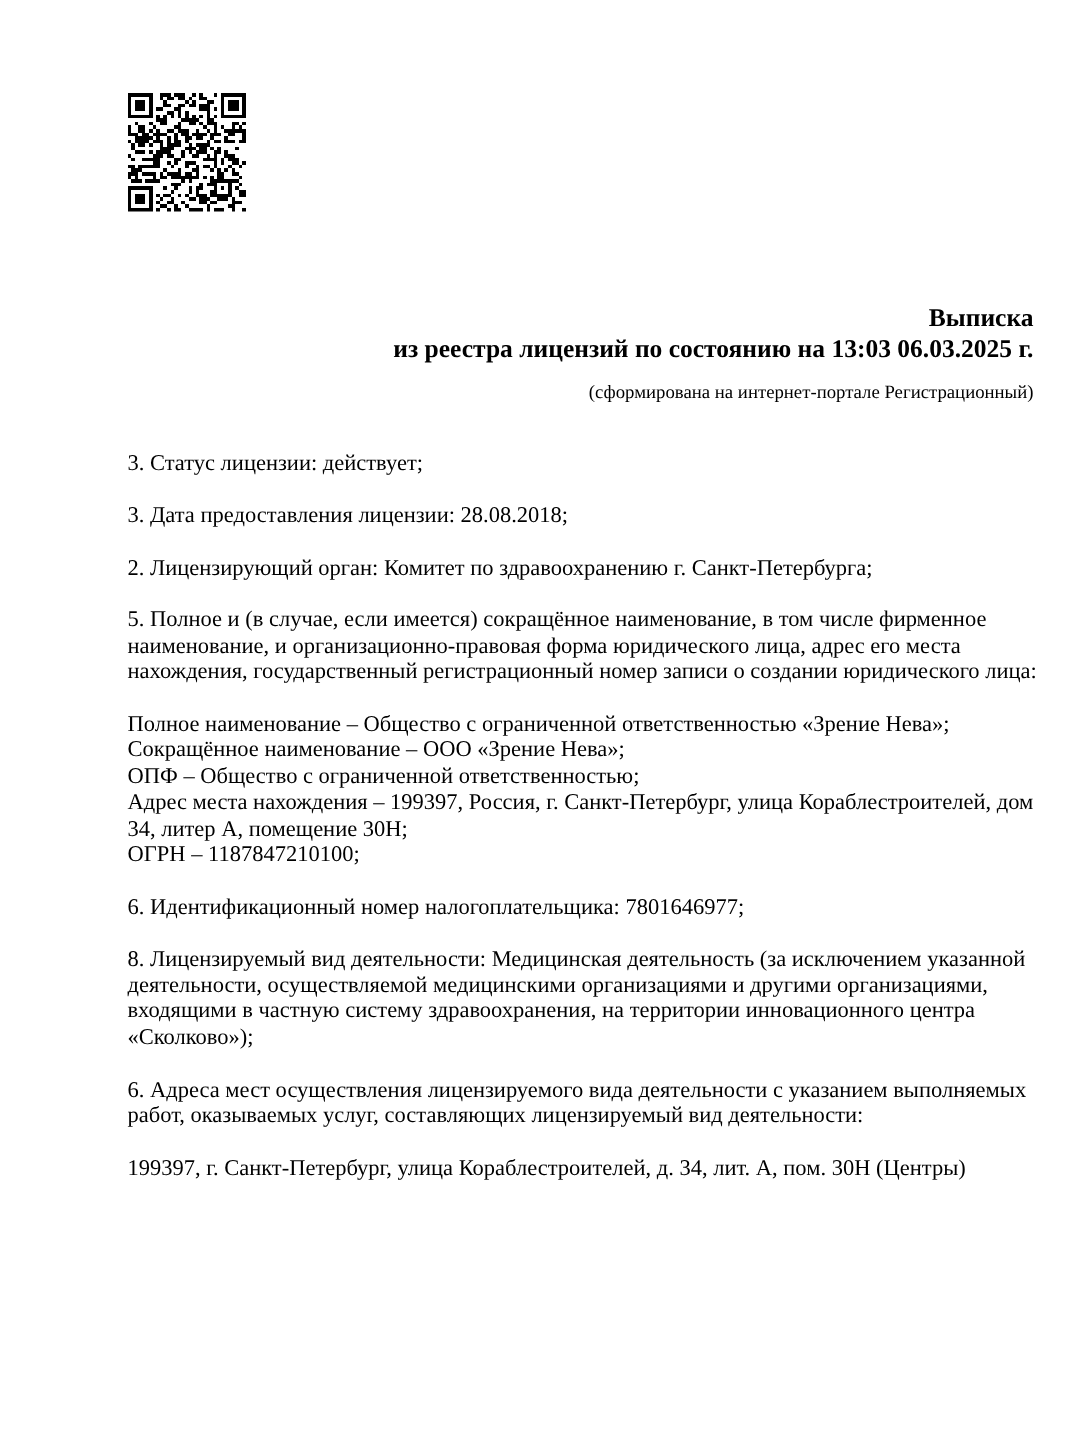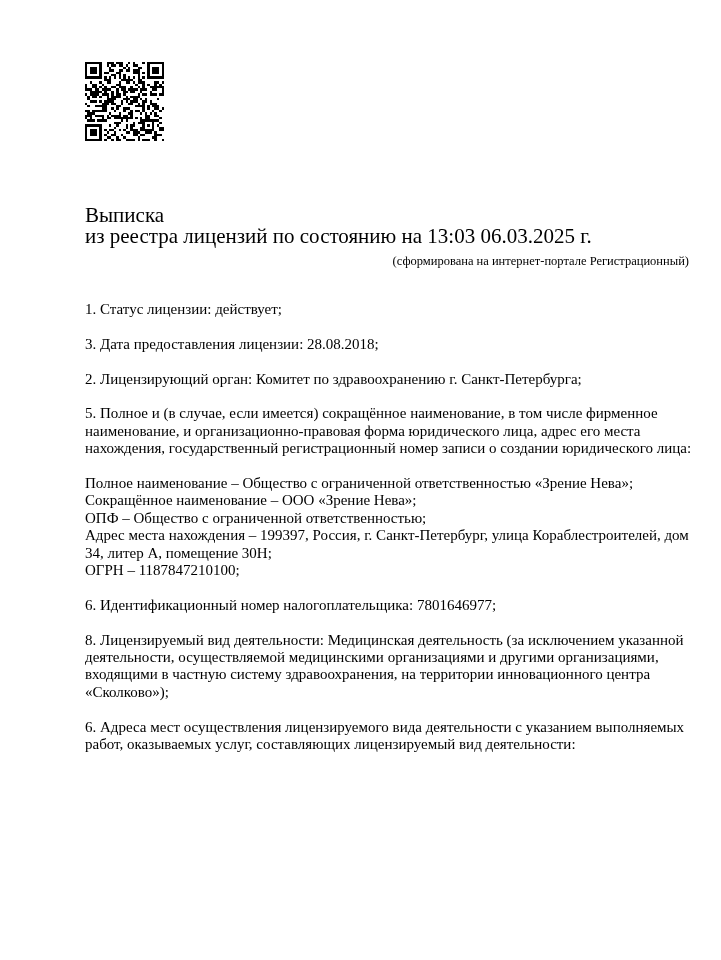--- a/index.html
+++ b/index.html
@@ -18,23 +18,23 @@
     top: 62px;
     width: 79px;
     height: 79px;
   }
   .qr svg { display: block; width: 79px; height: 79px; shape-rendering: crispEdges; }
   .title {
     position: absolute;
     left: 85px;
     top: 191px;
     width: 604px;
-    text-align: left;
-    font-weight: normal;
-    font-size: 21px;
+    text-align: right;
+    font-weight: bold;
+    font-size: 17px;
     line-height: 20.5px;
     white-space: pre-line;
   }
   .subtitle {
     position: absolute;
     left: 85px;
     top: 254px;
     width: 604px;
     text-align: right;
     font-size: 12.5px;
@@ -575,33 +575,34 @@
         <rect x="32" y="32" width="1" height="1" fill="#000"></rect>
       </svg>
   </div>
 
   <h1 class="title">Выписка
 из реестра лицензий по состоянию на 13:03 06.03.2025 г.</h1>
 
   <div class="subtitle">(сформирована на интернет-портале Регистрационный)</div>
 
   <div class="content">
-      <p class="para">1. Статус лицензии: действует;</p>
+      <p class="para">3. Статус лицензии: действует;</p>
       <p class="para">3. Дата предоставления лицензии: 28.08.2018;</p>
       <p class="para">2. Лицензирующий орган: Комитет по здравоохранению г. Санкт-Петербурга;</p>
       <p class="para">5. Полное и (в случае, если имеется) сокращённое наименование, в том числе фирменное
 наименование, и организационно-правовая форма юридического лица, адрес его места
 нахождения, государственный регистрационный номер записи о создании юридического лица:</p>
       <p class="para">Полное наименование – Общество с ограниченной ответственностью «Зрение Нева»;
 Сокращённое наименование – ООО «Зрение Нева»;
 ОПФ – Общество с ограниченной ответственностью;
 Адрес места нахождения – 199397, Россия, г. Санкт-Петербург, улица Кораблестроителей, дом
 34, литер А, помещение 30Н;
 ОГРН – 1187847210100;</p>
       <p class="para">6. Идентификационный номер налогоплательщика: 7801646977;</p>
       <p class="para">8. Лицензируемый вид деятельности: Медицинская деятельность (за исключением указанной
 деятельности, осуществляемой медицинскими организациями и другими организациями,
 входящими в частную систему здравоохранения, на территории инновационного центра
 «Сколково»);</p>
       <p class="para">6. Адреса мест осуществления лицензируемого вида деятельности с указанием выполняемых
 работ, оказываемых услуг, составляющих лицензируемый вид деятельности:</p>
+      <p class="para">199397, г. Санкт-Петербург, улица Кораблестроителей, д. 34, лит. А, пом. 30Н (Центры)</p>
     </div>
 </div>
 
 </body></html>

